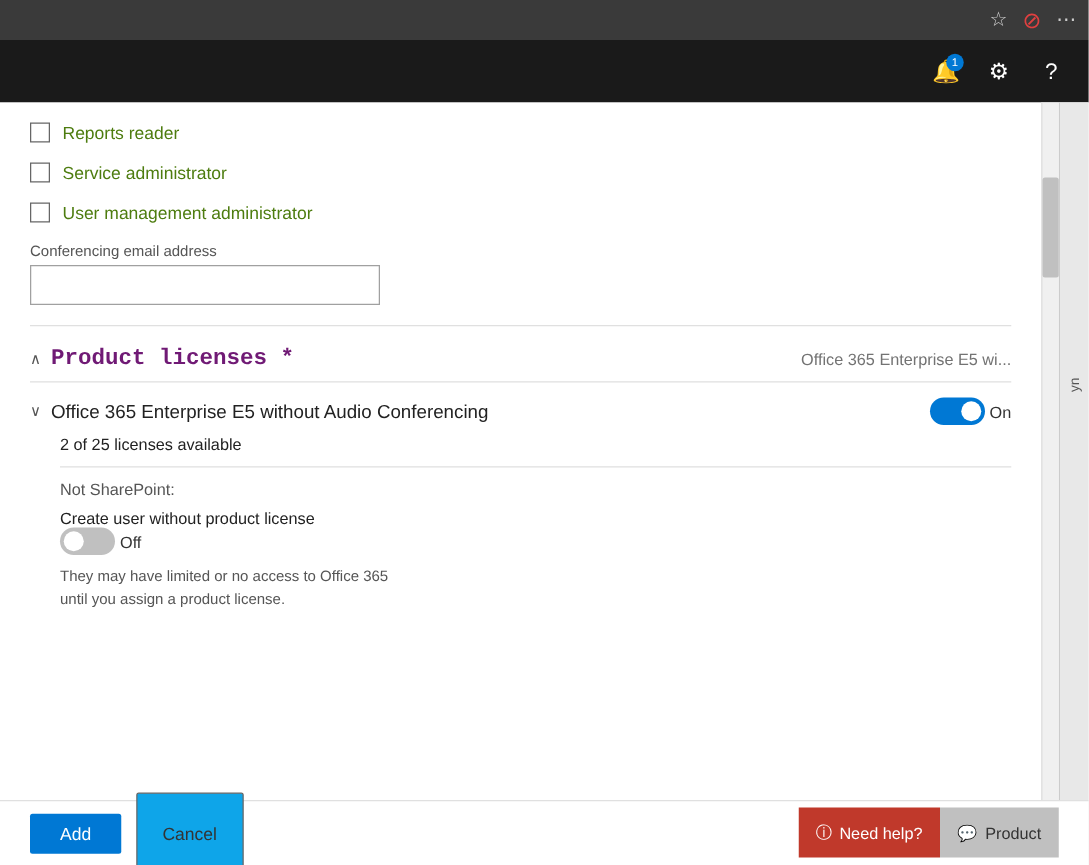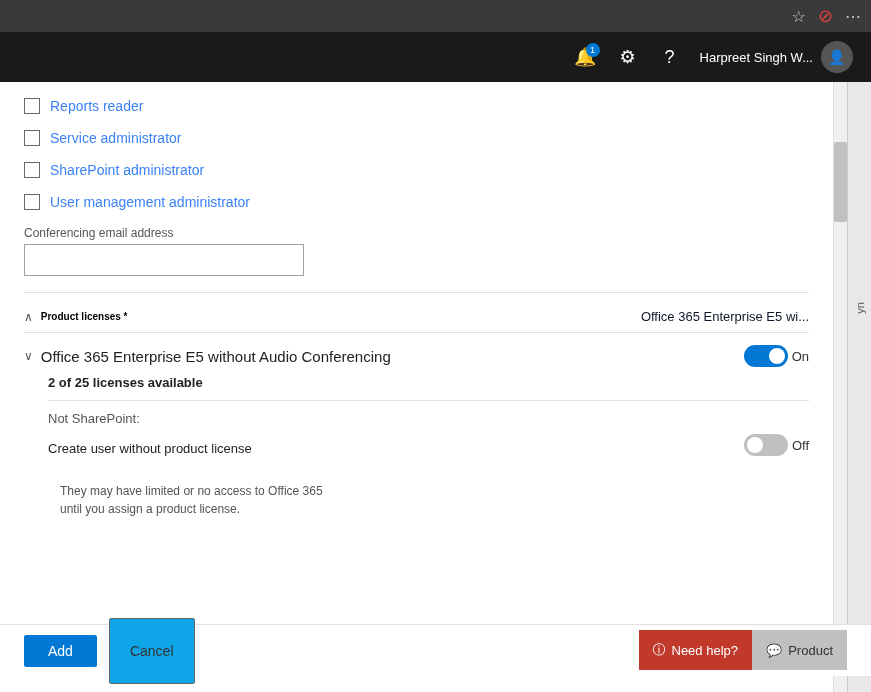--- a/index.html
+++ b/index.html
@@ -152,21 +152,21 @@
     }
     .checkbox-box {
       width: 16px;
       height: 16px;
       border: 1.5px solid #666;
       background: #fff;
       flex-shrink: 0;
     }
     .checkbox-label {
       font-size: 14px;
-      color: #3b82f6;
+      color: #4d7c0f;
     }
 
     
     .field-label {
       font-size: 12px;
       color: #555;
       margin-bottom: 4px;
       margin-top: 8px;
     }
     .text-input {
@@ -195,27 +195,28 @@
       margin-bottom: 12px;
       padding-bottom: 8px;
       border-bottom: 1px solid #e0e0e0;
     }
     .section-header-chevron {
       color: #555;
       font-size: 12px;
       cursor: pointer;
     }
     .section-title {
-      color: #000000;
-      font-size: 10px;
+      color: #701a75;
+      font-size: 18px;
       font-weight: 600;
       cursor: pointer;
+      font-family: Liberation Mono, monospace;
     }
     .section-subtitle {
-      color: #0f172a;
+      color: #737373;
       font-size: 13px;
       margin-left: auto;
     }
 
     
     .license-item {
       margin-bottom: 12px;
     }
     .license-header {
       display: flex;
@@ -264,63 +265,64 @@
     .toggle-thumb.off { left: 3px; }
     .toggle-thumb.on { right: 3px; }
     .toggle-label {
       font-size: 13px;
       color: #333;
     }
 
     .licenses-available {
       font-size: 13px;
       color: #222;
-      font-weight: 700;
+      font-weight: 400;
       margin-left: 24px;
       margin-bottom: 10px;
       padding-bottom: 10px;
       border-bottom: 1px solid #e0e0e0;
     }
 
     .not-recommended-label {
       font-size: 13px;
       color: #555;
       margin-left: 24px;
       margin-bottom: 8px;
     }
 
     .create-user-row {
       display: flex;
-      align-items: flex-end;
+      align-items: flex-start;
       margin-left: 24px;
-      margin-bottom: 26px;
+      margin-bottom: 8px;
+      flex-direction: column;
     }
     .create-user-text {
       font-size: 13px;
       color: #222;
       flex: 1;
     }
     .warning-text {
       font-size: 12px;
       color: #555;
-      margin-left: 36px;
+      margin-left: 24px;
       line-height: 1.5;
     }
 
     
     .bottom-bar {
       height: 52px;
       background: #fff;
       border-top: 1px solid #e0e0e0;
       display: flex;
       align-items: center;
       padding: 0 24px;
       gap: 12px;
       position: absolute;
-      bottom: 16px;
+      bottom: 0;
       left: 0;
       right: 0;
     }
     .btn-primary {
       background: #0078d4;
       color: #fff;
       border: none;
       padding: 8px 24px;
       font-size: 14px;
       cursor: pointer;
@@ -387,44 +389,34 @@
 <div class="app-header">
   <div class="header-icon-btn">
     <span>🔔</span>
     <div class="notification-badge">1</div>
   </div>
   <div class="header-icon-btn">
     <span>⚙</span>
   </div>
   <div class="header-icon-btn">
     <span>?</span>
-  </div>
-  <div class="header-user">
-    <span class="header-user-name">Harpreet Singh W...</span>
-    <div class="user-avatar">
-      <span>👤</span>
-    </div>
   </div>
 </div>
 
 <div class="main-content">
 
   <div class="form-panel">
 
     <div class="checkbox-row">
       <div class="checkbox-box"></div>
       <span class="checkbox-label">Reports reader</span>
     </div>
     <div class="checkbox-row">
       <div class="checkbox-box"></div>
       <span class="checkbox-label">Service administrator</span>
-    </div>
-    <div class="checkbox-row">
-      <div class="checkbox-box"></div>
-      <span class="checkbox-label">SharePoint administrator</span>
     </div>
     <div class="checkbox-row">
       <div class="checkbox-box"></div>
       <span class="checkbox-label">User management administrator</span>
     </div>
 
     <div class="field-label">Conferencing email address</div>
     <input class="text-input" type="text" style="">
 
     <hr class="section-divider">

